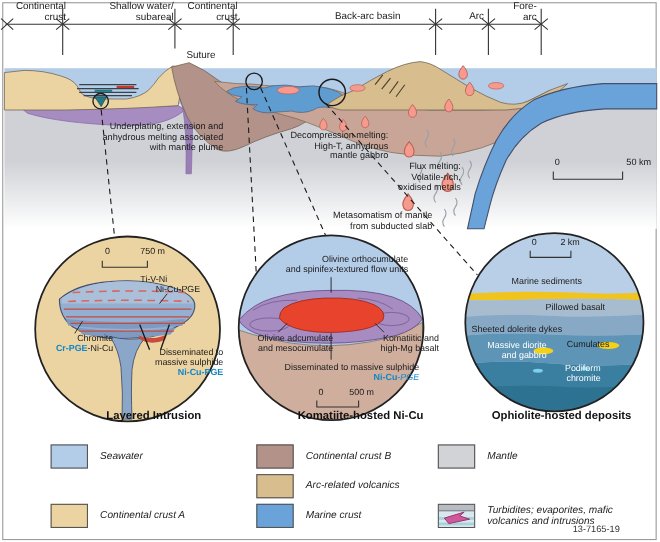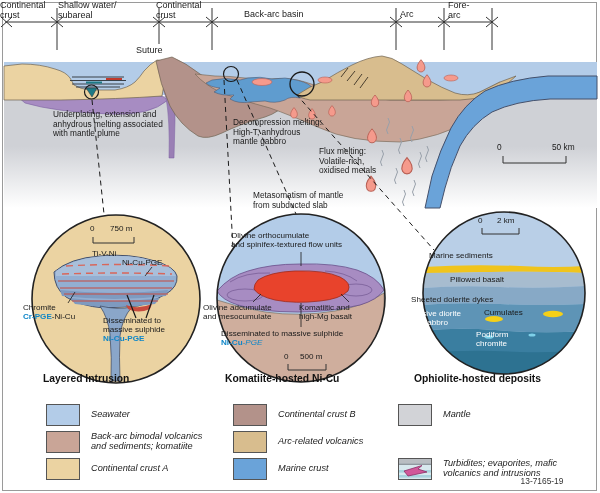--- a/index.html
+++ b/index.html
@@ -1,19 +1,19 @@
 <!DOCTYPE html>
 <html><head>
 <meta charset="utf-8">
 <style>
   html,body{margin:0;padding:0;background:#fff;}
   #fig{position:relative;width:600px;height:493px;background:#fff;
        font-family:"Liberation Sans",sans-serif;color:#1a1a1a;overflow:hidden;}
   #gfx{position:absolute;left:0;top:0;z-index:1;}
-  .t{position:absolute;z-index:3;font-size:8.3px;line-height:9.6px;text-align:left;}
+  .t{position:absolute;z-index:3;font-size:8.3px;line-height:9.6px;text-align:right;}
   .zone{font-size:9px;line-height:9.8px;color:#222;}
   .cap{font-size:10.3px;font-weight:bold;color:#111;}
   .ins{font-size:8.1px;line-height:9px;}
   .wh{color:#fff;}
   .ore{color:#0e86c8;font-weight:bold;}
   .oreR{color:#0e86c8;font-style:italic;}
   .lg{position:absolute;z-index:3;display:flex;align-items:center;}
   .sw{width:34px;height:22px;border:1px solid #555;box-sizing:border-box;flex:none;}
   .ll{margin-left:11px;font-style:italic;font-size:9.2px;line-height:9.8px;color:#222;}
   .lline{display:block;}
@@ -297,27 +297,20 @@
     </div>
 <div class="t cap" style="left:414px;top:374px;width:160px">Ophiolite-hosted deposits</div>
 
 <div class="lg" style="left:46px;top:404px;width:185px">
   <div class="sw" style="background-color: rgb(179, 204, 232);"></div>
   <div class="ll">
         <span class="lline">Seawater</span>
         <span class="lline"></span>
       </div>
     </div>
-<div class="lg" style="left:46px;top:431px;width:185px">
-  <div class="sw" style="background-color: rgb(201, 165, 151);"></div>
-  <div class="ll">
-        <span class="lline">Back-arc bimodal volcanics</span>
-        <span class="lline">and sediments; komatiite</span>
-      </div>
-    </div>
 <div class="lg" style="left:46px;top:458px;width:185px">
   <div class="sw" style="background-color: rgb(235, 211, 162);"></div>
   <div class="ll">
         <span class="lline">Continental crust A</span>
         <span class="lline"></span>
       </div>
     </div>
 <div class="lg" style="left:233px;top:404px;width:160px">
   <div class="sw" style="background-color: rgb(179, 146, 138);"></div>
   <div class="ll">

